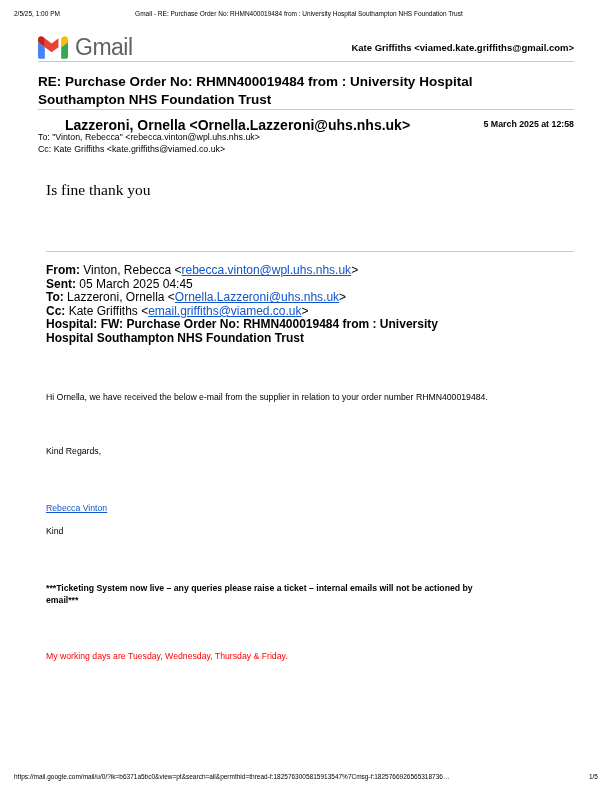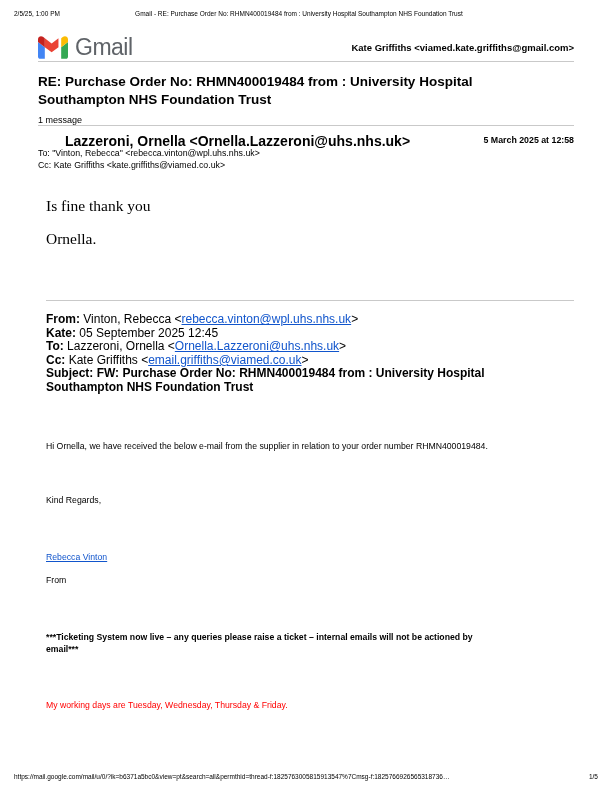--- a/index.html
+++ b/index.html
@@ -109,64 +109,62 @@
           </svg>
         </span>
         <span class="logo-text">Gmail</span>
       </div>
       <div class="account">Kate Griffiths &lt;viamed.kate.griffiths@gmail.com&gt;</div>
     </div>
 
     <hr class="rule rule-1">
 
     <div class="subject-h1">RE: Purchase Order No: RHMN400019484 from : University Hospital Southampton NHS Foundation Trust</div>
-    <div class="msg-count">1 message</div>
 
     <hr class="rule rule-2">
 
     <div class="msg-head">
       <div>
         <div class="msg-sender">Lazzeroni, Ornella &lt;Ornella.Lazzeroni@uhs.nhs.uk&gt;</div>
         <div class="msg-to">To: "Vinton, Rebecca" &lt;rebecca.vinton@wpl.uhs.nhs.uk&gt;</div>
         <div class="msg-cc">Cc: Kate Griffiths &lt;kate.griffiths@viamed.co.uk&gt;</div>
       </div>
       <div class="msg-date">5 March 2025 at 12:58</div>
     </div>
 
     <div class="msg-body">
       <div class="body-l1">Is fine thank you</div>
-      <div class="body-l2">Ornella.</div>
     </div>
 
     <div class="quoted">
       <hr class="qrule">
 
       <div class="qheaders">
         <div>
           <span class="lbl">From:</span><span> Vinton, Rebecca &lt;</span><span class="mail-link">rebecca.vinton@wpl.uhs.nhs.uk</span><span>&gt;</span>
         </div>
         <div>
-          <span class="lbl">Kate:</span><span> 05 September 2025 12:45</span>
+          <span class="lbl">Sent:</span><span> 05 March 2025 04:45</span>
         </div>
         <div>
           <span class="lbl">To:</span><span> Lazzeroni, Ornella &lt;</span><span class="mail-link">Ornella.Lazzeroni@uhs.nhs.uk</span><span>&gt;</span>
         </div>
         <div>
           <span class="lbl">Cc:</span><span> Kate Griffiths &lt;</span><span class="mail-link">email.griffiths@viamed.co.uk</span><span>&gt;</span>
         </div>
         <div class="qsubject">
-          <span class="lbl">Subject:</span><span> FW: Purchase Order No: RHMN400019484 from : University Hospital Southampton NHS Foundation Trust</span>
+          <span class="lbl">Hospital:</span><span> FW: Purchase Order No: RHMN400019484 from : University Hospital Southampton NHS Foundation Trust</span>
         </div>
       </div>
 
       <div class="qbody">
         <div class="qpara1">Hi Ornella, we have received the below e-mail from the supplier in relation to your order number RHMN400019484.</div>
         <div class="qpara2">Kind Regards,</div>
         <div class="sig-name"><span class="mail-link">Rebecca Vinton</span></div>
-        <div class="sig-role">From</div>
+        <div class="sig-role">Kind</div>
         <div class="qticket">***Ticketing System now live – any queries please raise a ticket – internal emails will not be actioned by email***</div>
         <div class="qworking">My working days are Tuesday, Wednesday, Thursday &amp; Friday.</div>
       </div>
     </div>
 
   </div>
 
   <div class="print-footer">
     <span>https://mail.google.com/mail/u/0/?ik=b6371a5bc0&amp;view=pt&amp;search=all&amp;permthid=thread-f:1825763005815913547%7Cmsg-f:1825766926565318736…</span>
     <span>1/5</span>

